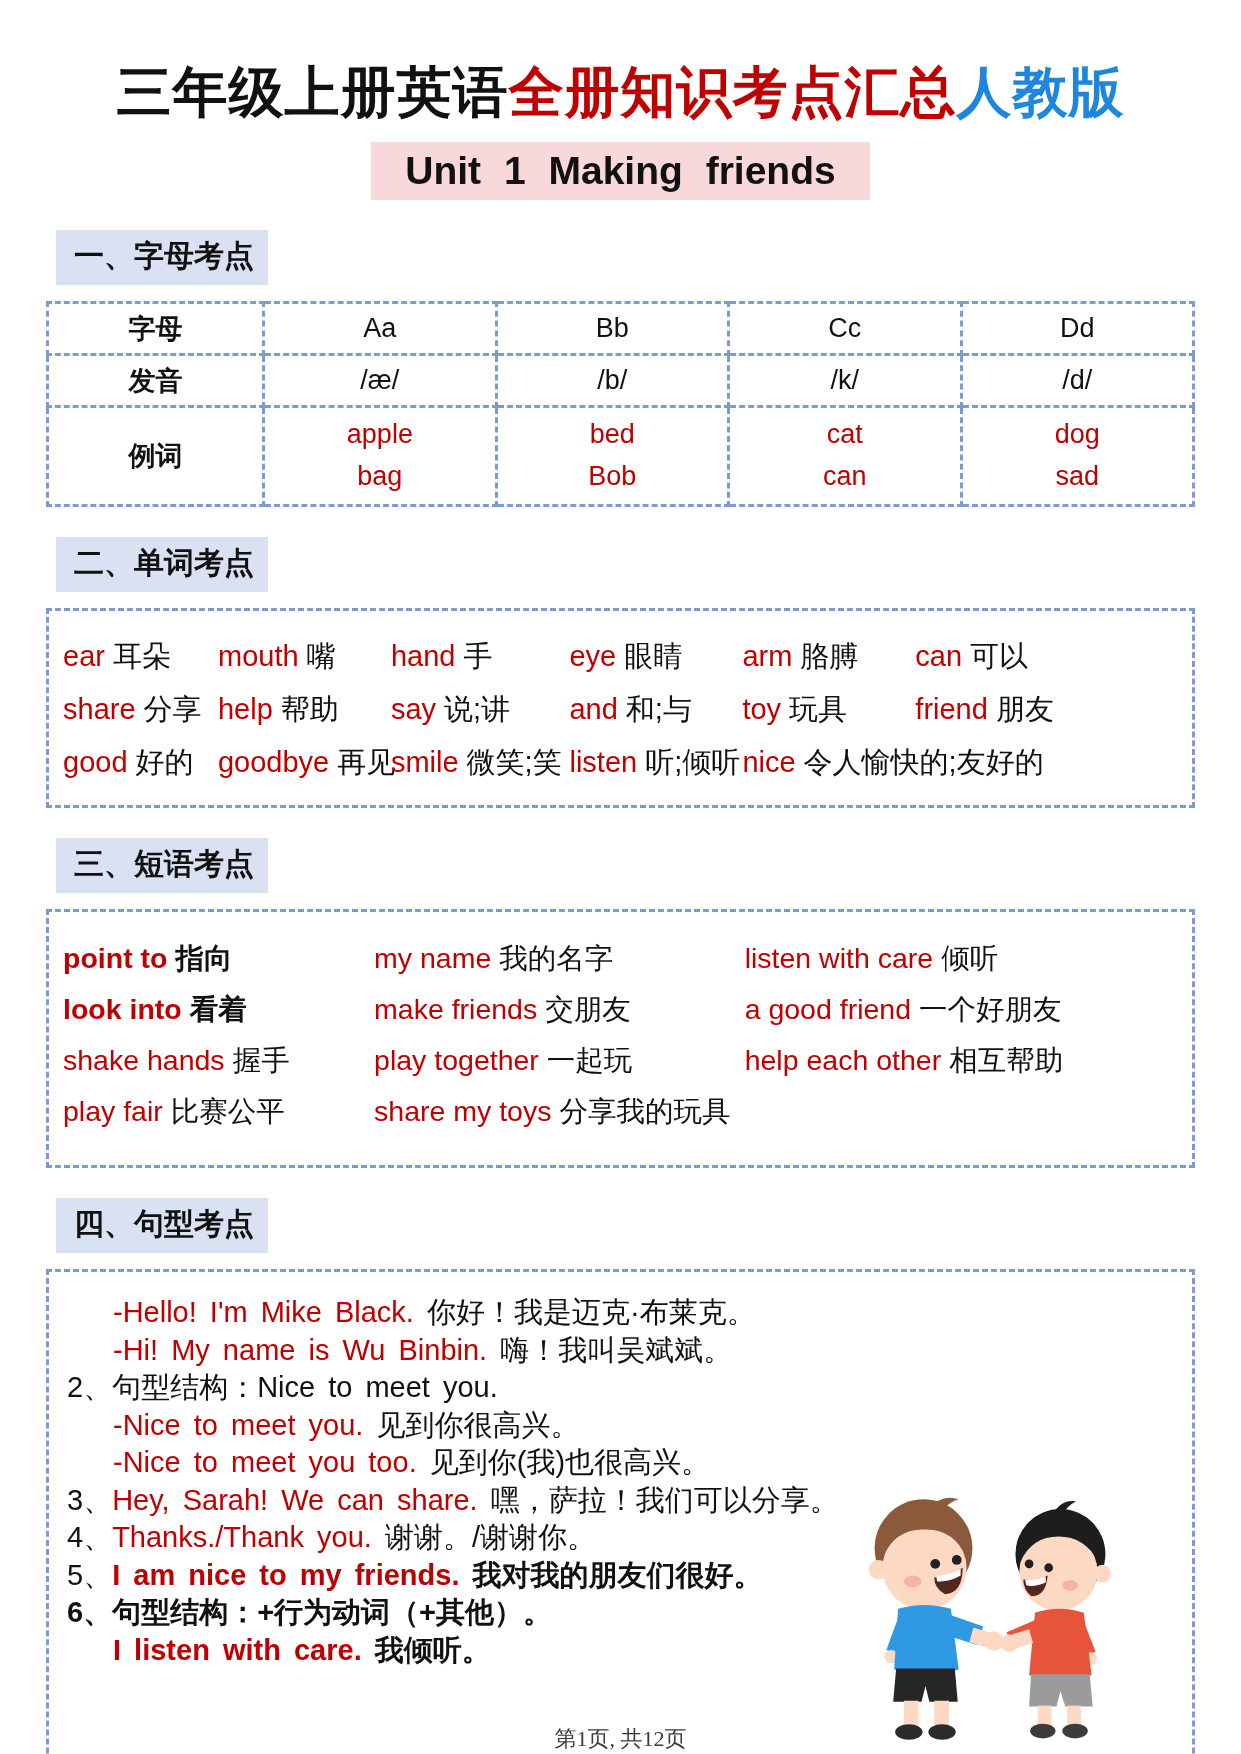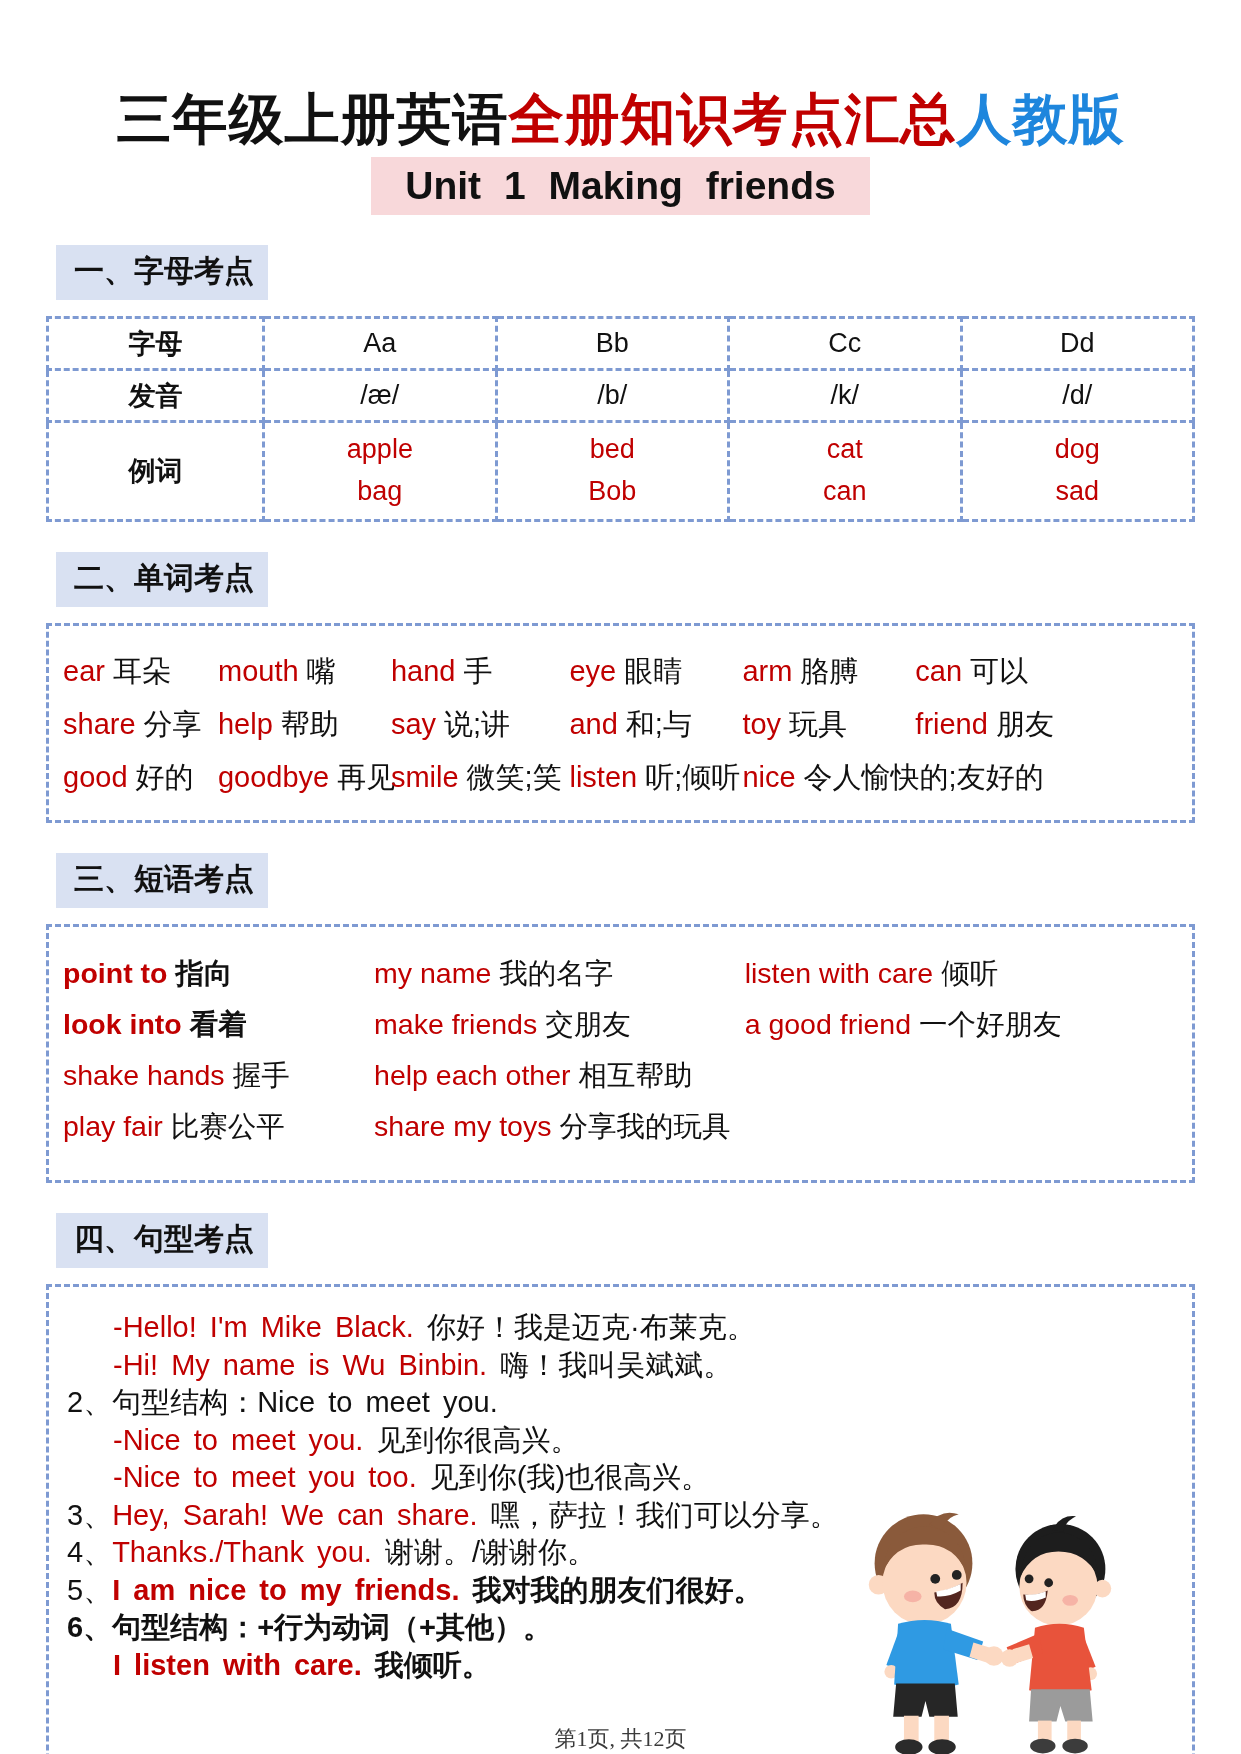--- a/index.html
+++ b/index.html
@@ -2,26 +2,26 @@
 <html style="--c-red: #c00000; --c-blue: #1e86dd; --c-pink: #f8d8da; --c-highlight: #d9e1f2; --c-border: #7e9ad2; --il-skin: #fcd9c2; --il-hair_left: #8a5a3b; --il-hair_right: #1d1d1d; --il-shirt_left: #2f9ae3; --il-shirt_right: #e8533b; --il-shorts_left: #262626; --il-pants_right: #9b9b9b;"><head>
 <meta charset="utf-8">
 <style>
   html,body{margin:0;padding:0;background:#ffffff;}
   .page{
     position:relative; width:1241px; height:1754px; background:#fff;
     font-family:"Liberation Sans","DejaVu Sans",sans-serif; color:#111;
     box-sizing:border-box; padding:0 46px; overflow:hidden;
   }
   
-  .title{margin:0; padding-top:83px; text-align:center; font-size:55px; font-weight:bold; letter-spacing:1px; white-space:nowrap;}
+  .title{margin:0; padding-top:56px; text-align:center; font-size:55px; font-weight:bold; letter-spacing:1px; white-space:nowrap;}
   .t-black{color:#111;}
   .t-red{color:var(--c-red,#c00000);}
   .t-blue{color:var(--c-blue,#1e86dd);}
   
-  .subtitle-wrap{text-align:center; margin-top:0;}
+  .subtitle-wrap{text-align:center; margin-top:12px;}
   .subtitle{display:inline-block; background:var(--c-pink,#f8d8da); color:#111;
     font-size:39px; font-weight:bold; padding:7px 34px; word-spacing:12px; white-space:nowrap;}
   
   .sec-head{display:inline-block; background:var(--c-highlight,#d9e1f2); color:#111;
     font-size:30px; font-weight:bold; padding:6px 14px 8px 18px; margin-left:10px;}
   .sec{margin-top:30px;}
   
   .letter-table{width:100%; border-collapse:collapse; margin-top:16px; font-size:27px; table-layout:fixed;}
   .letter-table td{border:3px dashed var(--c-border,#7e9ad2); text-align:center; vertical-align:middle; padding:0;}
   .letter-table tr:nth-child(1) td,.letter-table tr:nth-child(2) td{height:49px;}
@@ -159,20 +159,21 @@
           <span class="phrase-item"><span class="en">my name</span><span class="zh">我的名字</span></span>
           <span class="phrase-item"><span class="en">listen with care</span><span class="zh">倾听</span></span>
         </div>
         <div class="phrase-row">
           <span class="phrase-item bold"><span class="en">look into</span><span class="zh">看着</span></span>
           <span class="phrase-item"><span class="en">make friends</span><span class="zh">交朋友</span></span>
           <span class="phrase-item"><span class="en">a good friend</span><span class="zh">一个好朋友</span></span>
         </div>
         <div class="phrase-row">
           <span class="phrase-item"><span class="en">shake hands</span><span class="zh">握手</span></span>
+          <span class="phrase-item"><span class="en">play together</span><span class="zh">一起玩</span></span>
           <span class="phrase-item"><span class="en">help each other</span><span class="zh">相互帮助</span></span>
         </div>
         <div class="phrase-row">
           <span class="phrase-item"><span class="en">play fair</span><span class="zh">比赛公平</span></span>
           <span class="phrase-item"><span class="en">share my toys</span><span class="zh">分享我的玩具</span></span>
         </div>
       </div>
   </section>
 
   <section class="sec">

